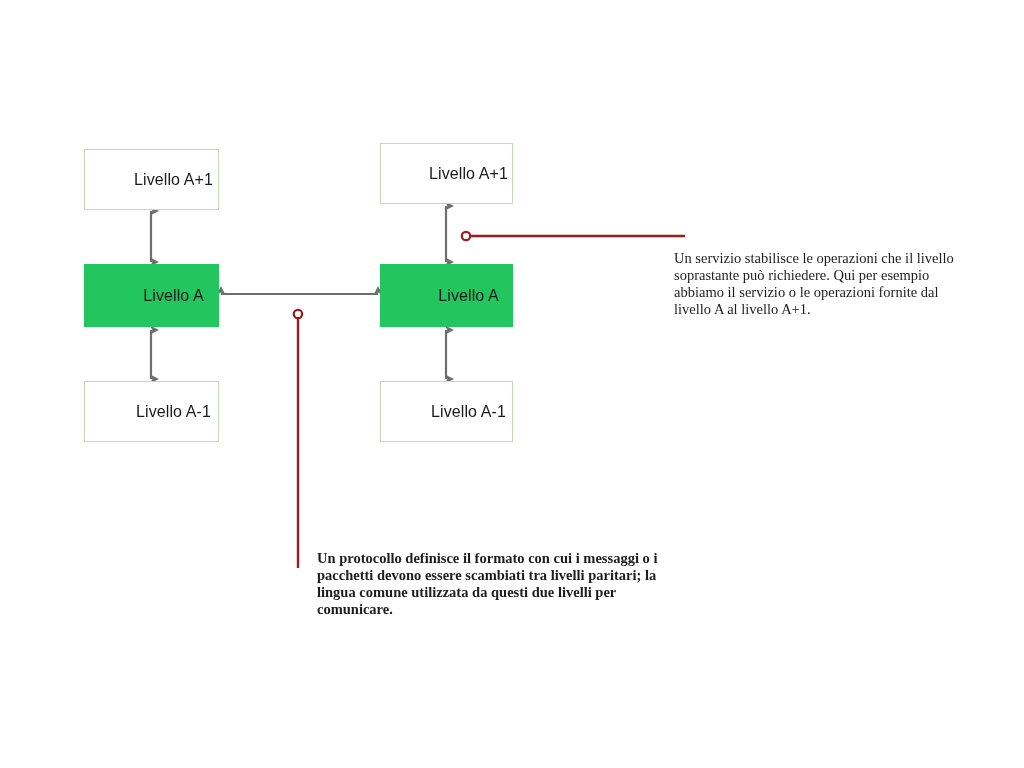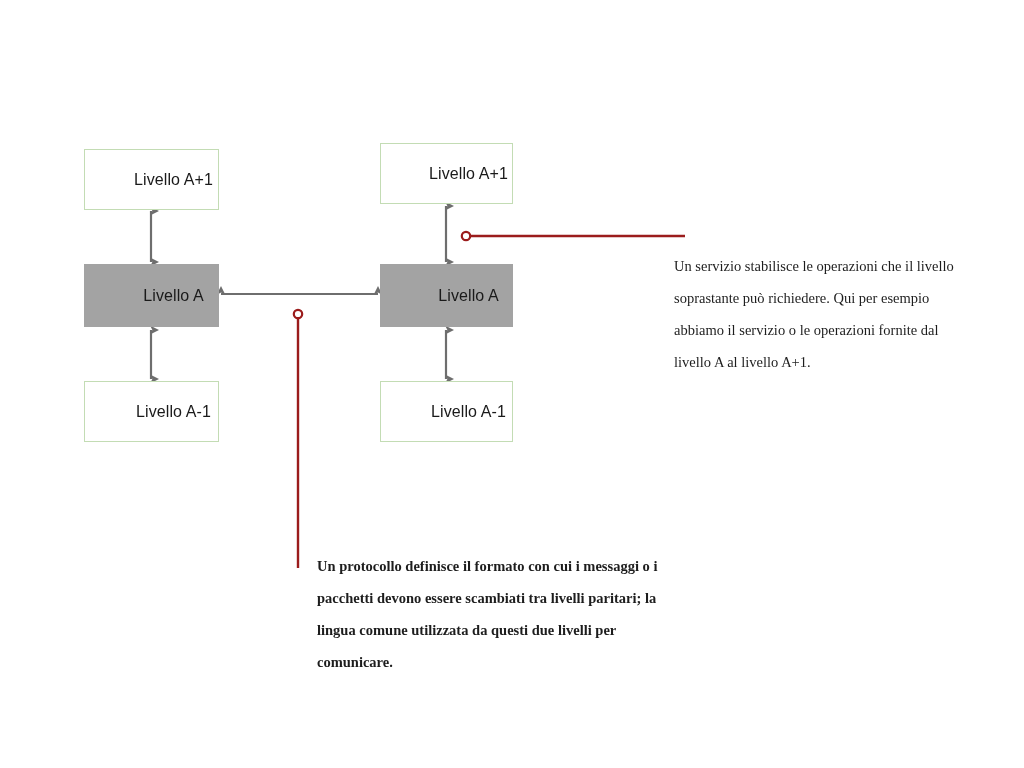--- a/index.html
+++ b/index.html
@@ -32,28 +32,28 @@
     color: #1a1a1a;
     letter-spacing: 0.1px;
     white-space: nowrap;
     padding-left: 44px;
   }
   .node-plain {
     background: #ffffff;
     border: 1.6px solid #c3dcb4;
   }
   .node-filled {
-    background: #a3a3a3;
+    background: #22c55e;
     border: none;
   }
   .annotation {
     position: absolute;
     font-family: "Liberation Serif", serif;
     font-size: 14.5px;
-    line-height: 32px;
+    line-height: 17px;
     color: #1d1d1d;
   }
   .svg-layer {
     position: absolute;
     left: 0;
     top: 0;
     pointer-events: none;
   }
 </style>
 </head>

